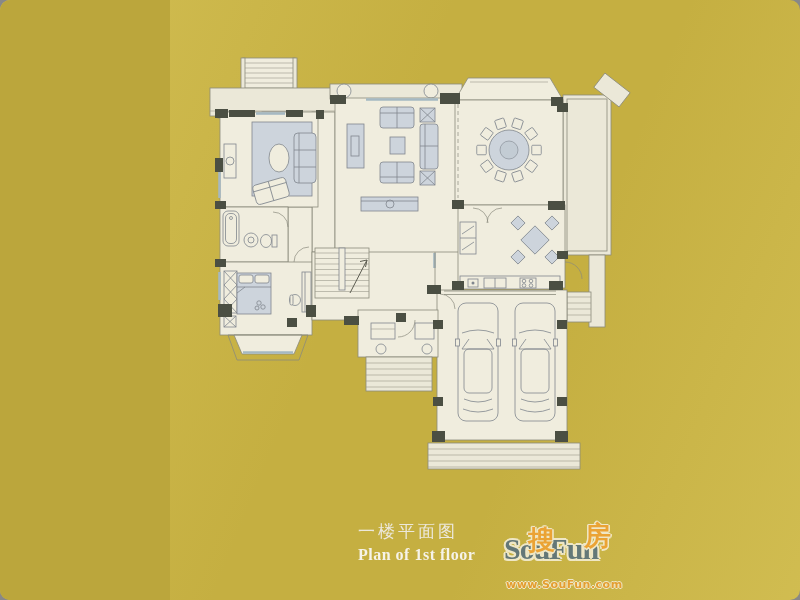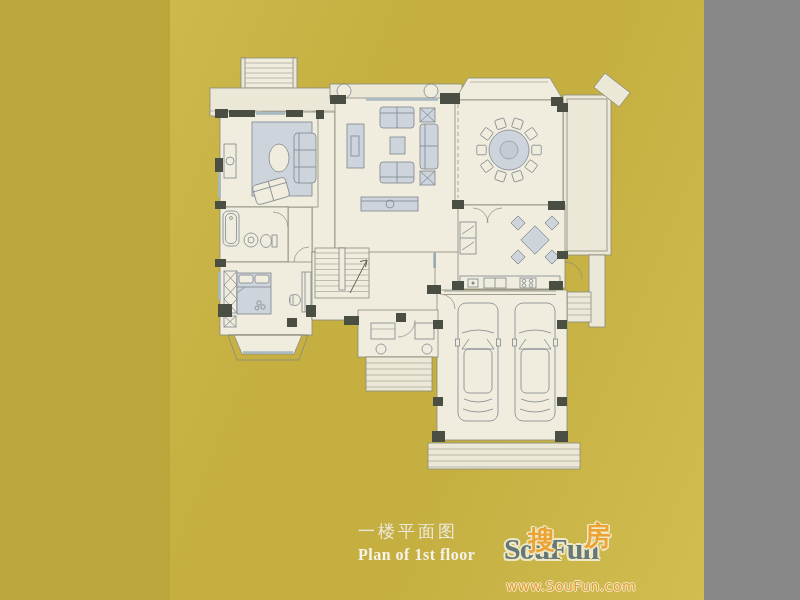--- a/index.html
+++ b/index.html
@@ -1,22 +1,23 @@
 <!DOCTYPE html>
 <html><head>
 <meta charset="utf-8">
 <style>
   html,body{margin:0;padding:0;background:#888;}
   .stage{
-    position:relative;width:704px;height:600px;overflow:hidden;
+    position:relative;width:800px;height:600px;overflow:hidden;
     font-family:"DejaVu Sans", sans-serif;
     background:
       linear-gradient(112deg, rgba(226,209,104,0.50) 0%, rgba(226,209,104,0.26) 20%, rgba(226,209,104,0) 44%),
       linear-gradient(292deg, rgba(226,209,104,0.40) 0%, rgba(226,209,104,0) 34%),
       #c5af41;
+    border-radius: 10px;
   }
   .bg-left-strip{position:absolute;left:0;top:0;width:170px;height:600px;background:#bba63c;}
   .plan-svg{position:absolute;left:0;top:0;}
 
   
   .paper{fill:#f0edde;stroke:#8a8a7c;stroke-width:.8}
   .paper2{fill:#ebe8d8;stroke:#8a8a7c;stroke-width:.8}
   .wall{fill:#4b4f43;stroke:none}
   .fur{fill:#cdd4dc;stroke:#80868e;stroke-width:.8}
   .furq{fill:#f0edde;stroke:#80868e;stroke-width:.8}
@@ -40,21 +41,21 @@
     text-shadow:2px 0 0 #f5efd8,-2px 0 0 #f5efd8,0 2px 0 #f5efd8,0 -2px 0 #f5efd8,1.5px 1.5px 0 #f5efd8,-1.5px -1.5px 0 #f5efd8,1.5px -1.5px 0 #f5efd8,-1.5px 1.5px 0 #f5efd8;
   }
   .wm-zh{
     position:absolute;font-weight:bold;font-size:27px;line-height:1;color:#f0a132;
     text-shadow:1.5px 0 0 #f5efd8,-1.5px 0 0 #f5efd8,0 1.5px 0 #f5efd8,0 -1.5px 0 #f5efd8,1px 1px 0 #f5efd8,-1px -1px 0 #f5efd8;
   }
   .wm-zh-left{left:24px;top:12px;}
   .wm-zh-right{left:80px;top:8px;}
   .wm-url{
     position:absolute;left:2px;top:64px;
-    font-size:14px;font-weight:normal;letter-spacing:.5px;color:#e89b2d;
+    font-size:11px;font-weight:bold;letter-spacing:.5px;color:#e89b2d;
     text-shadow:1px 0 0 #f5efd8,-1px 0 0 #f5efd8,0 1px 0 #f5efd8,0 -1px 0 #f5efd8;
   }
 </style>
 </head>
 <body>
 
 <div class="stage">
   <div class="bg-left-strip"></div>
 
   <svg class="plan-svg" width="800" height="600" viewBox="0 0 800 600">

